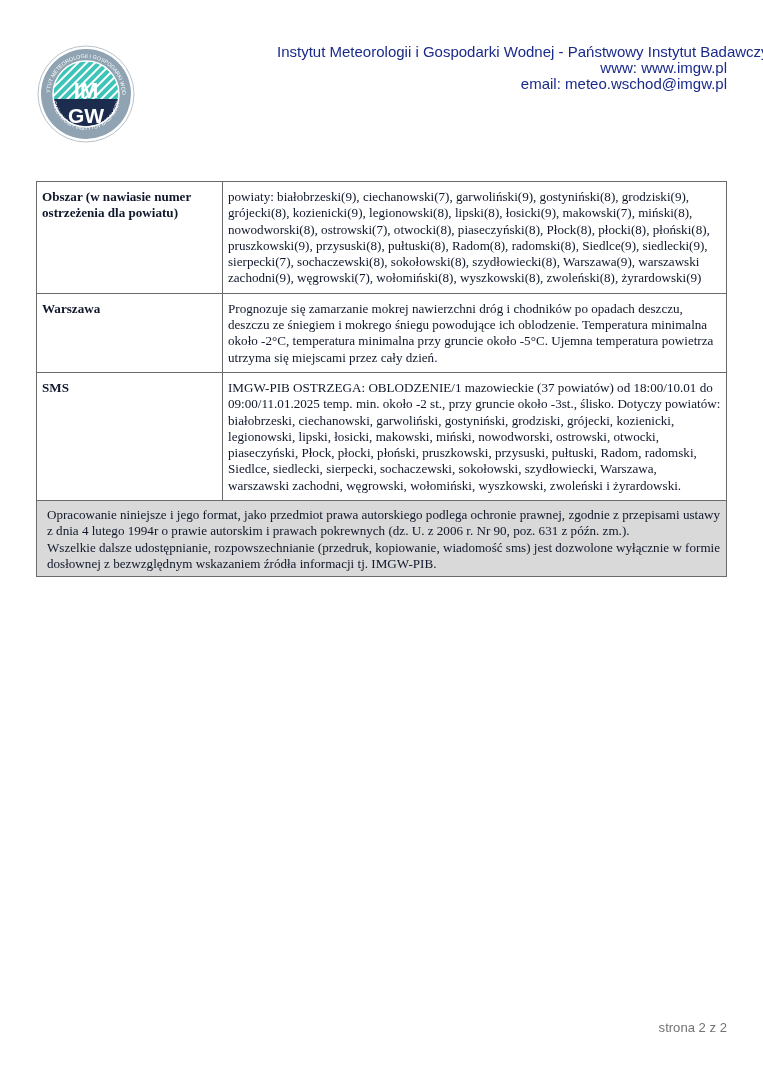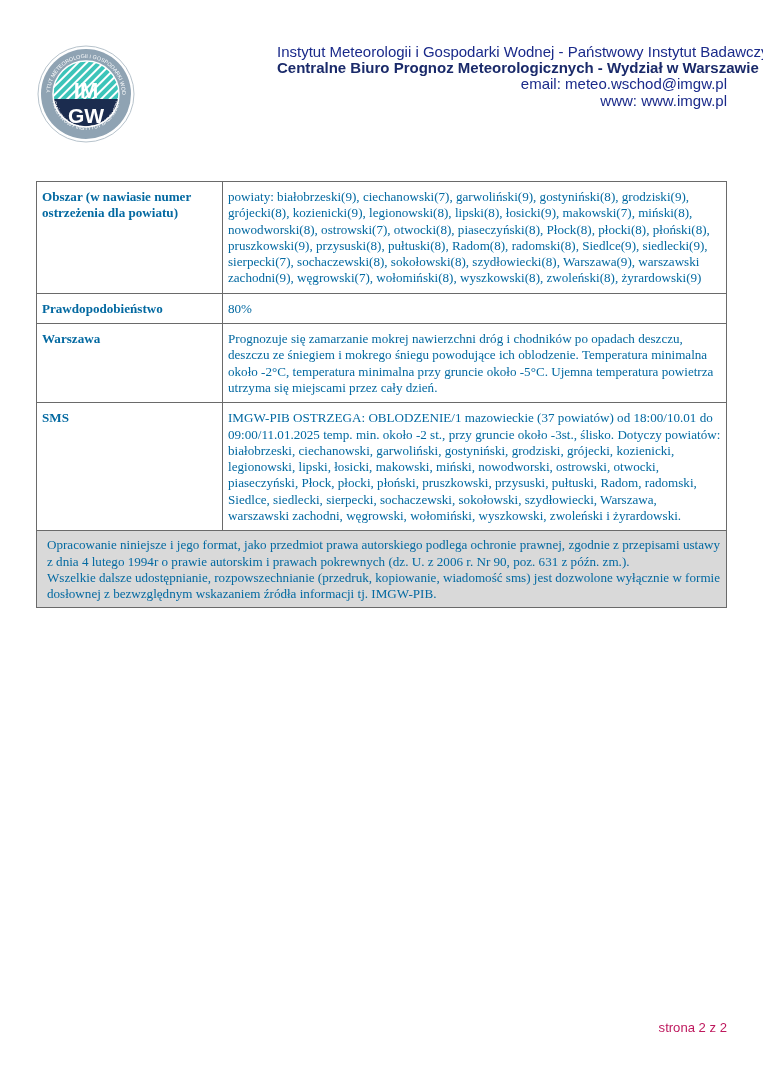--- a/index.html
+++ b/index.html
@@ -14,34 +14,34 @@
     font-size: 15px; line-height: 16.2px; color: #1a2a8a;
   }
   .header-text .bold { font-weight: bold; color: #1a2a6a; }
   .header-text div { white-space: nowrap; }
 
   
   .warn-table {
     position: absolute; left: 36px; top: 181px; width: 691px;
     border-collapse: collapse;
     font-family: "Liberation Serif", serif; font-size: 13.1px; line-height: 16.3px;
-    color: #0369a1;
+    color: #0f172a;
   }
   .warn-table td { border: 1.3px solid #6a6a6a; vertical-align: top; padding: 7px 5px 6px 5px; }
   .warn-table td.label { width: 175px; font-weight: bold; }
   .warn-table td.value { }
   .warn-table td.footer-cell {
     background: #d9d9d9; padding: 6px 4px 4px 4px;
   }
   .footer-cell p { margin: 0; }
   .footer-cell .indent { padding-left: 6px; }
 
   .page-number {
     position: absolute; right: 36px; top: 1020px;
-    font-family: "Liberation Sans", sans-serif; font-size: 13.1px; color: #be185d;
+    font-family: "Liberation Sans", sans-serif; font-size: 13.1px; color: #737373;
   }
 </style>
 </head>
 <body>
 
 <div class="page">
 
   <div class="logo">
     <svg width="100" height="100" viewBox="0 0 100 100">
       <defs>
@@ -68,34 +68,29 @@
         <textPath href="#arcTop" startOffset="50%" text-anchor="middle">INSTYTUT METEOROLOGII I GOSPODARKI WODNEJ</textPath>
       </text>
       <text font-family="Liberation Sans, sans-serif" font-size="5.4" fill="#ffffff">
         <textPath href="#arcBot" startOffset="50%" text-anchor="middle">PAŃSTWOWY INSTYTUT BADAWCZY</textPath>
       </text>
     </svg>
   </div>
 
   <div class="header-text">
     <div>Instytut Meteorologii i Gospodarki Wodnej - Państwowy Instytut Badawczy</div>
-    <div class="bold">Centralne Biuro Prognoz Meteorologicznych - Wydział w Warszawie</div>
+    <div>www: www.imgw.pl</div>
     <div>email: meteo.wschod@imgw.pl</div>
-    <div>www: www.imgw.pl</div>
   </div>
 
   <table class="warn-table">
     <tbody>
         <tr>
       <td class="label">Obszar (w nawiasie numer ostrzeżenia dla powiatu)</td>
       <td class="value">powiaty: białobrzeski(9), ciechanowski(7), garwoliński(9), gostyniński(8), grodziski(9), grójecki(8), kozienicki(9), legionowski(8), lipski(8), łosicki(9), makowski(7), miński(8), nowodworski(8), ostrowski(7), otwocki(8), piaseczyński(8), Płock(8), płocki(8), płoński(8), pruszkowski(9), przysuski(8), pułtuski(8), Radom(8), radomski(8), Siedlce(9), siedlecki(9), sierpecki(7), sochaczewski(8), sokołowski(8), szydłowiecki(8), Warszawa(9), warszawski zachodni(9), węgrowski(7), wołomiński(8), wyszkowski(8), zwoleński(8), żyrardowski(9)</td>
-    </tr>
-    <tr>
-      <td class="label">Prawdopodobieństwo</td>
-      <td class="value">80%</td>
     </tr>
     <tr>
       <td class="label">Warszawa</td>
       <td class="value">Prognozuje się zamarzanie mokrej nawierzchni dróg i chodników po opadach deszczu, deszczu ze śniegiem  i mokrego śniegu  powodujące ich oblodzenie. Temperatura minimalna około -2°C, temperatura minimalna przy gruncie około -5°C. Ujemna temperatura powietrza utrzyma się miejscami przez cały dzień.</td>
     </tr>
     <tr>
       <td class="label">SMS</td>
       <td class="value">IMGW-PIB OSTRZEGA: OBLODZENIE/1 mazowieckie (37 powiatów) od 18:00/10.01 do 09:00/11.01.2025 temp. min. około -2 st., przy gruncie około -3st., ślisko.  Dotyczy powiatów: białobrzeski, ciechanowski, garwoliński, gostyniński, grodziski, grójecki, kozienicki, legionowski, lipski, łosicki, makowski, miński, nowodworski, ostrowski, otwocki, piaseczyński, Płock, płocki, płoński, pruszkowski, przysuski, pułtuski, Radom, radomski, Siedlce, siedlecki, sierpecki, sochaczewski, sokołowski, szydłowiecki, Warszawa, warszawski zachodni, węgrowski, wołomiński, wyszkowski, zwoleński i żyrardowski.</td>
     </tr>
     <tr>

